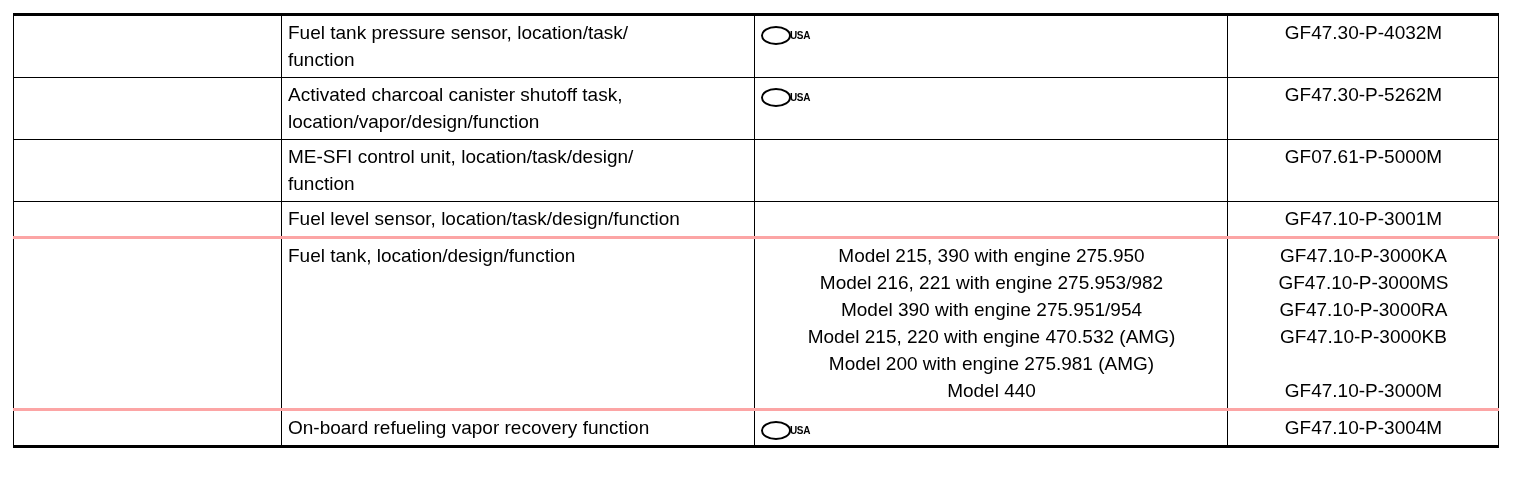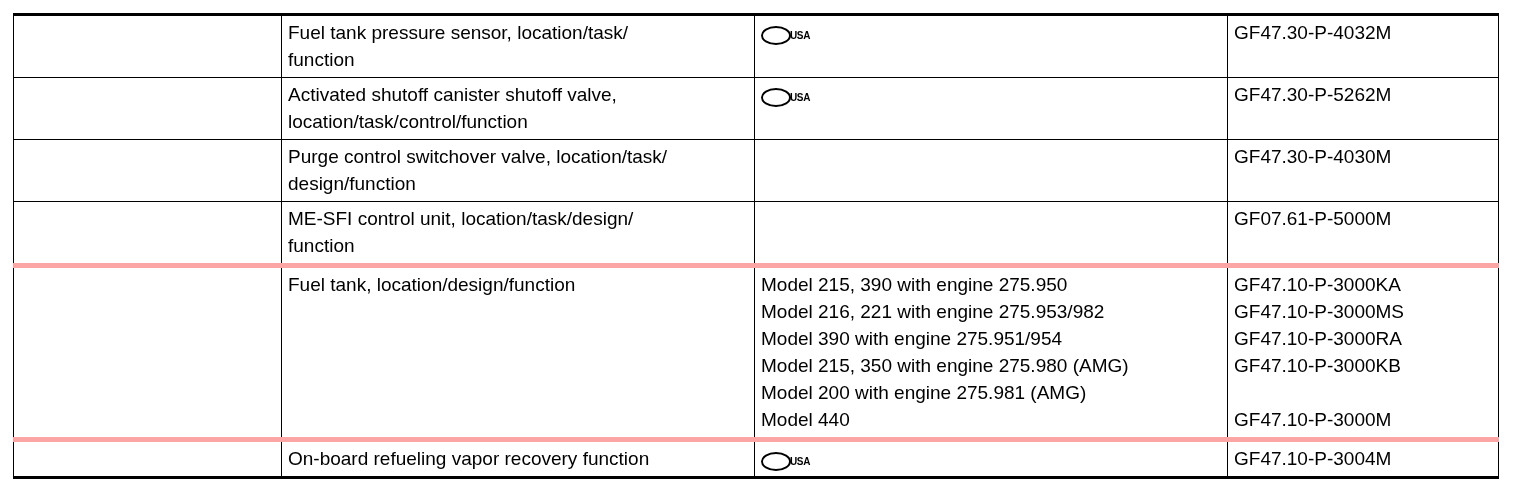--- a/index.html
+++ b/index.html
@@ -47,28 +47,29 @@
 
   .cell-inner {
     padding: 3px 5px 4px 6px;
   }
 
   td.blank-col .cell-inner {
     min-height: 1px;
   }
 
   
-  tr.thick-above > td { border-top: 5px solid #fca5a5; }
+  tr.thick-above > td { border-top: 3px solid #fca5a5; }
   tr.thick-below > td { border-bottom: 3px solid #000000; }
 
   table.doc-table { border-top: 3px solid #000000; }
 
   .line {
     display: block;
     white-space: nowrap;
+    text-align: center;
   }
 
   .wrapline {
     display: block;
   }
 
   
   .usa-badge {
     display: inline-block;
     width: 30px;
@@ -134,86 +135,85 @@
               <span class="line">GF47.30-P-4032M</span>
             </div>
           </td>
         </tr>
         <tr>
           <td class="blank-col">
             <div class="cell-inner">&nbsp;</div>
           </td>
           <td>
             <div class="cell-inner stack">
-              <span class="wrapline">Activated shutoff canister shutoff valve,</span>
-              <span class="wrapline">location/task/control/function</span>
+              <span class="wrapline">Activated charcoal canister shutoff task,</span>
+              <span class="wrapline">location/vapor/design/function</span>
             </div>
           </td>
           <td>
             <div class="cell-inner stack"><span class="usa-badge"><span class="oval"></span><span class="usa-text">USA</span></span></div>
           </td>
           <td>
             <div class="cell-inner stack">
               <span class="line">GF47.30-P-5262M</span>
-            </div>
-          </td>
-        </tr>
-        <tr>
-          <td class="blank-col">
-            <div class="cell-inner">&nbsp;</div>
-          </td>
-          <td>
-            <div class="cell-inner stack">
-              <span class="wrapline">Purge control switchover valve, location/task/</span>
-              <span class="wrapline">design/function</span>
-            </div>
-          </td>
-          <td>
-            <div class="cell-inner stack">&nbsp;</div>
-          </td>
-          <td>
-            <div class="cell-inner stack">
-              <span class="line">GF47.30-P-4030M</span>
             </div>
           </td>
         </tr>
         <tr>
           <td class="blank-col">
             <div class="cell-inner">&nbsp;</div>
           </td>
           <td>
             <div class="cell-inner stack">
               <span class="wrapline">ME-SFI control unit, location/task/design/</span>
               <span class="wrapline">function</span>
             </div>
           </td>
           <td>
             <div class="cell-inner stack">&nbsp;</div>
           </td>
           <td>
             <div class="cell-inner stack">
               <span class="line">GF07.61-P-5000M</span>
+            </div>
+          </td>
+        </tr>
+        <tr>
+          <td class="blank-col">
+            <div class="cell-inner">&nbsp;</div>
+          </td>
+          <td>
+            <div class="cell-inner stack">
+              <span class="wrapline">Fuel level sensor, location/task/design/function</span>
+            </div>
+          </td>
+          <td>
+            <div class="cell-inner stack">&nbsp;</div>
+          </td>
+          <td>
+            <div class="cell-inner stack">
+              <span class="line">GF47.10-P-3001M</span>
             </div>
           </td>
         </tr>
         <tr class="thick-above">
           <td class="blank-col">
             <div class="cell-inner">&nbsp;</div>
           </td>
           <td>
             <div class="cell-inner stack">
               <span class="wrapline">Fuel tank, location/design/function</span>
             </div>
           </td>
           <td>
             <div class="cell-inner stack">
               <span class="line">Model 215, 390 with engine 275.950</span>
               <span class="line">Model 216, 221 with engine 275.953/982</span>
               <span class="line">Model 390 with engine 275.951/954</span>
-              <span class="line">Model 215, 350 with engine 275.980 (AMG)</span>
+              <span class="line">Model 215, 220 with engine 470.532 (AMG)</span>
               <span class="line">Model 200 with engine 275.981 (AMG)</span>
               <span class="line">Model 440</span>
             </div>
           </td>
           <td>
             <div class="cell-inner stack">
               <span class="line">GF47.10-P-3000KA</span>
               <span class="line">GF47.10-P-3000MS</span>
               <span class="line">GF47.10-P-3000RA</span>
               <span class="line">GF47.10-P-3000KB</span>

